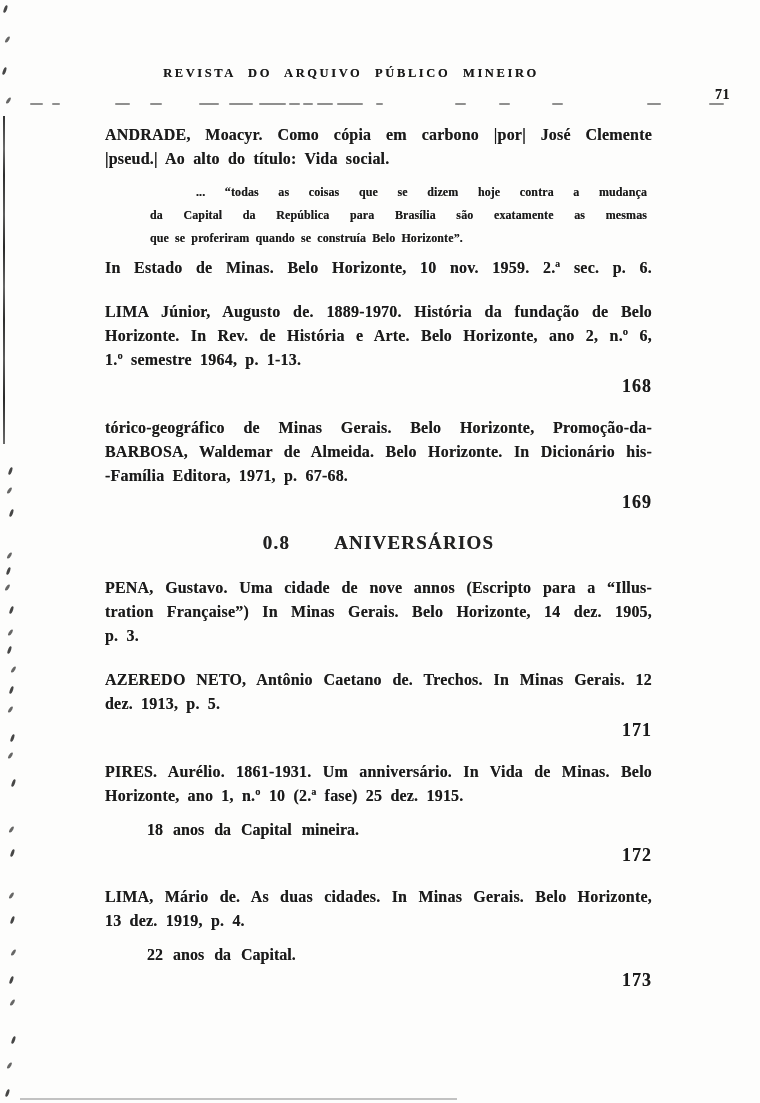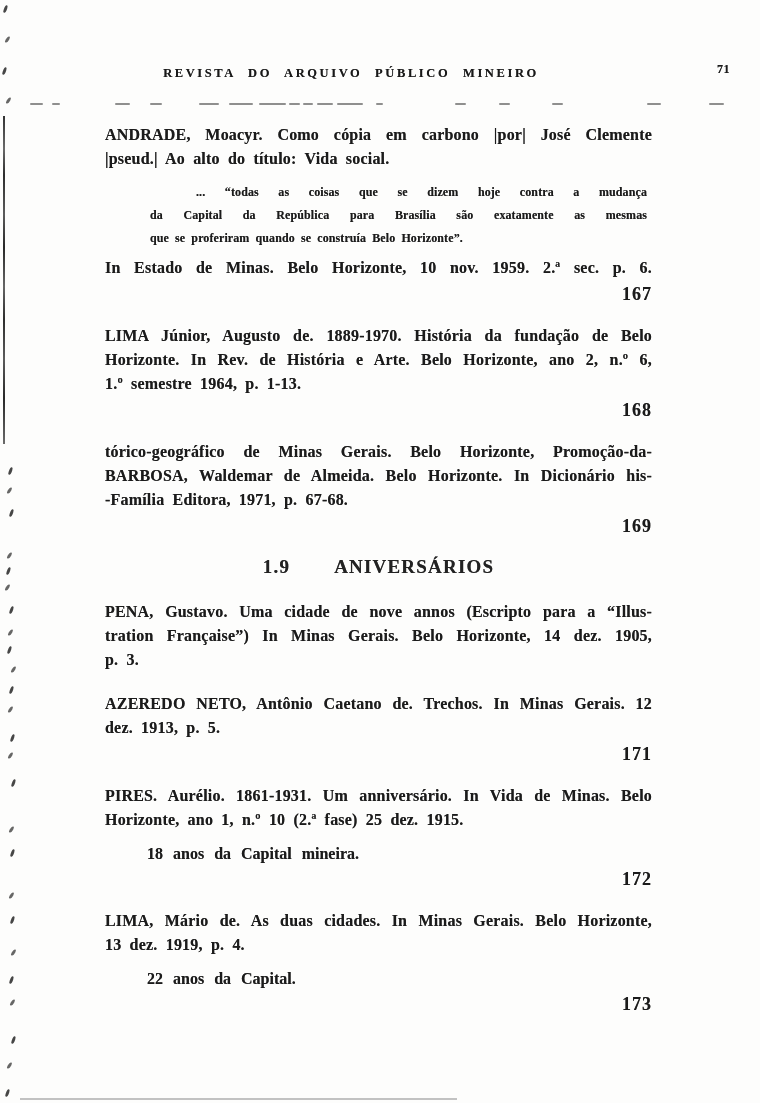--- a/index.html
+++ b/index.html
@@ -23,23 +23,23 @@
     width: 547px;
     padding-right: 55px;
     text-align: center;
     font-size: 12.5px;
     letter-spacing: 2.6px;
     word-spacing: 7px;
     color: #191919;
   }
   .page-num {
     position: absolute;
-    top: 62px;
+    top: 87px;
     right: 30px;
-    font-size: 12px;
+    font-size: 14px;
     letter-spacing: 0.5px;
     text-align: center;
   }
 
   
   .head-rule { position: absolute; left: 0; top: 102px; width: 760px; height: 6px; }
   .head-rule .dash {
     position: absolute;
     top: 1px;
     height: 2px;
@@ -174,40 +174,39 @@
           <div class="line">|pseud.| Ao alto do título: Vida social.</div>
         </div>
         <div class="block quote">
           <div class="line">... “todas as coisas que se dizem hoje contra a mudança</div>
           <div class="line">da Capital da República para Brasília são exatamente as mesmas</div>
           <div class="line">que se proferiram quando se construía Belo Horizonte”.</div>
         </div>
         <div class="block paragraph justify-last">
           <div class="line">In Estado de Minas. Belo Horizonte, 10 nov. 1959. 2.ª sec. p. 6.</div>
         </div>
-        <div class="entry-number">167</div>
       </article>
       <article class="entry">
         <div class="block paragraph">
           <div class="line">LIMA Júnior, Augusto de. 1889-1970. História da fundação de Belo</div>
           <div class="line">Horizonte. In Rev. de História e Arte. Belo Horizonte, ano 2, n.º 6,</div>
           <div class="line">1.º semestre 1964, p. 1-13.</div>
         </div>
         <div class="entry-number">168</div>
       </article>
       <article class="entry">
         <div class="block paragraph">
           <div class="line">tórico-geográfico de Minas Gerais. Belo Horizonte, Promoção-da-</div>
           <div class="line">BARBOSA, Waldemar de Almeida. Belo Horizonte. In Dicionário his-</div>
           <div class="line">-Família Editora, 1971, p. 67-68.</div>
         </div>
         <div class="entry-number">169</div>
       </article>
       <div class="section-heading">
-        <span class="section-number">1.9</span>
+        <span class="section-number">0.8</span>
         <span class="section-title">ANIVERSÁRIOS</span>
       </div>
       <article class="entry">
         <div class="block paragraph">
           <div class="line">PENA, Gustavo. Uma cidade de nove annos (Escripto para a “Illus-</div>
           <div class="line">tration Française”) In Minas Gerais. Belo Horizonte, 14 dez. 1905,</div>
           <div class="line">p. 3.</div>
         </div>
       </article>
       <article class="entry">

